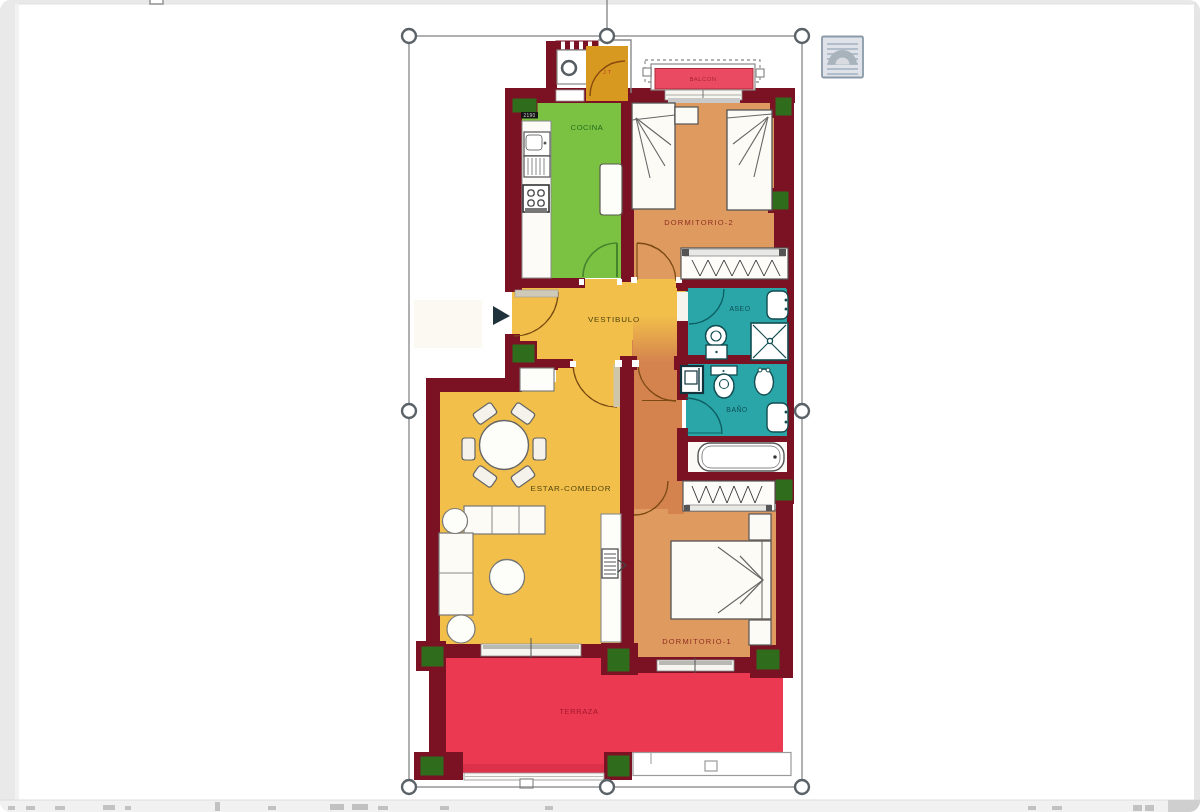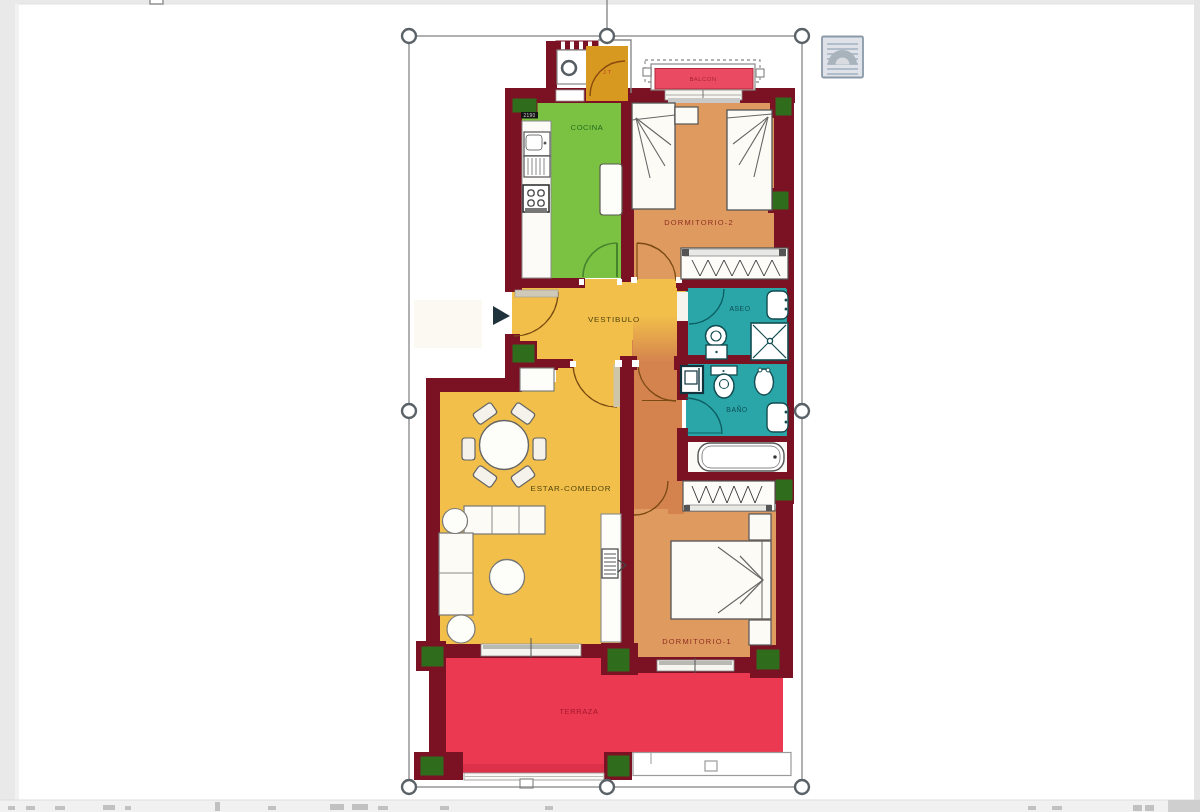--- a/index.html
+++ b/index.html
@@ -1,17 +1,17 @@
 <!DOCTYPE html>
 <html><head>
 <meta charset="utf-8">
 <style>
   html,body{margin:0;padding:0;background:#fff;}
   #stage{position:relative;width:1200px;height:812px;overflow:hidden;background:#fff;
-         font-family:"Liberation Sans", sans-serif;}
+         font-family:"Liberation Sans", sans-serif;border-radius:11px;}
   svg{position:absolute;top:0;left:0;}
 </style>
 </head>
 <body>
 <div id="stage">
 <svg width="1200" height="812" viewBox="0 0 1200 812">
   <defs>
     <linearGradient id="corr" x1="0" y1="0" x2="0" y2="1">
       <stop offset="0" stop-color="#f2c04a"></stop>
       <stop offset="1" stop-color="#d4824e"></stop>

